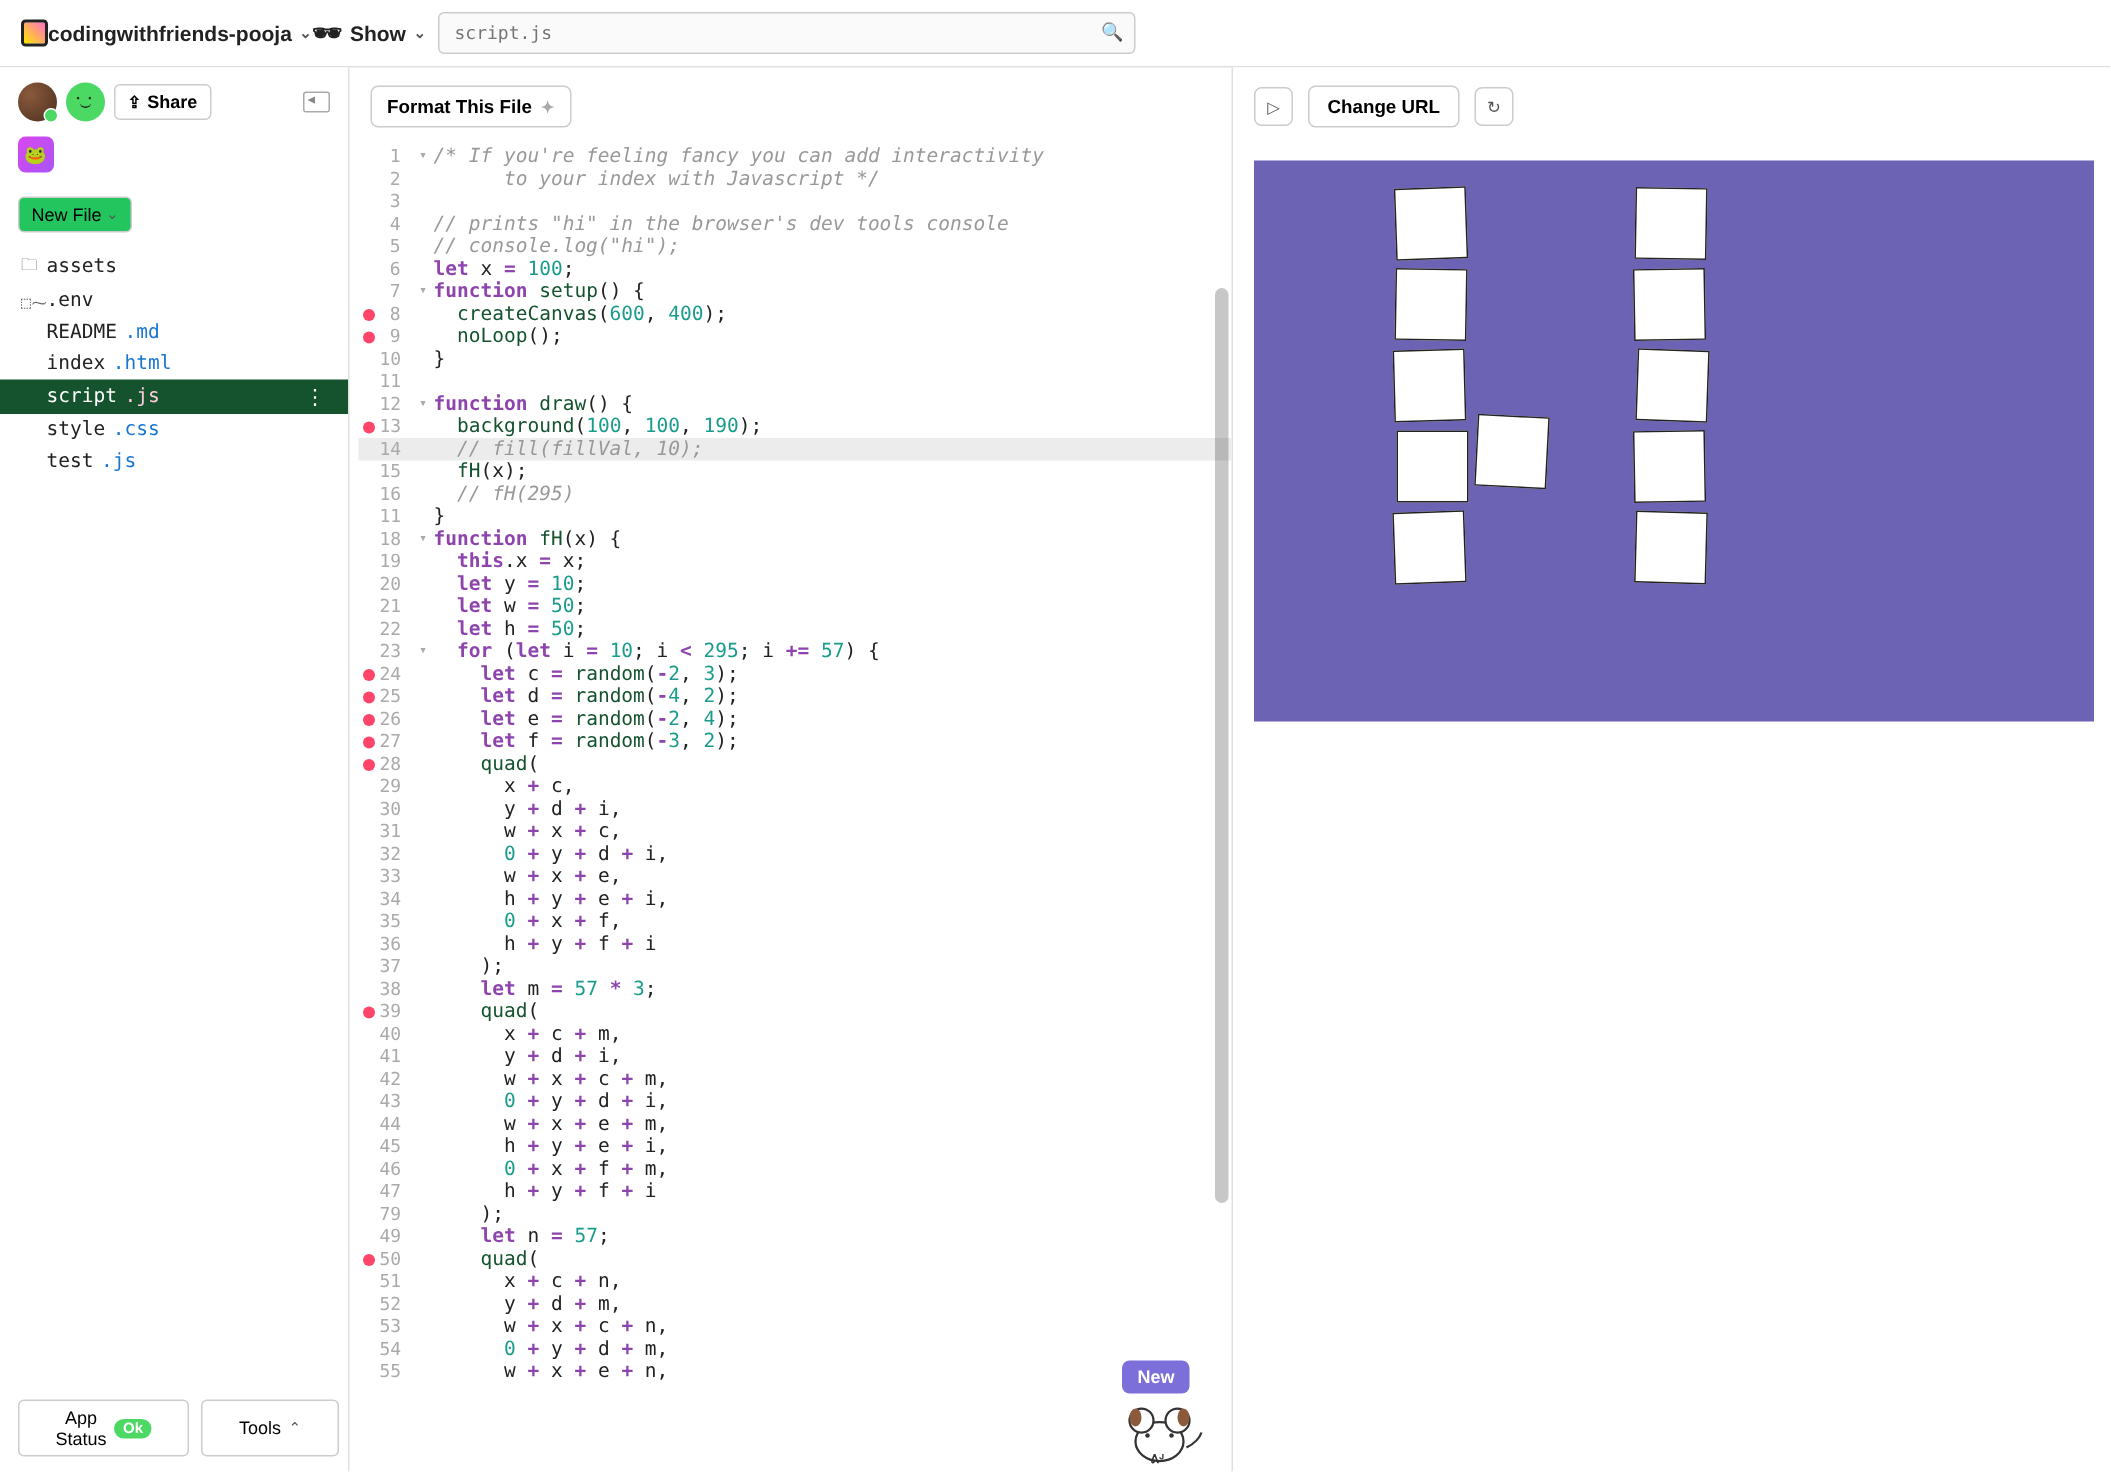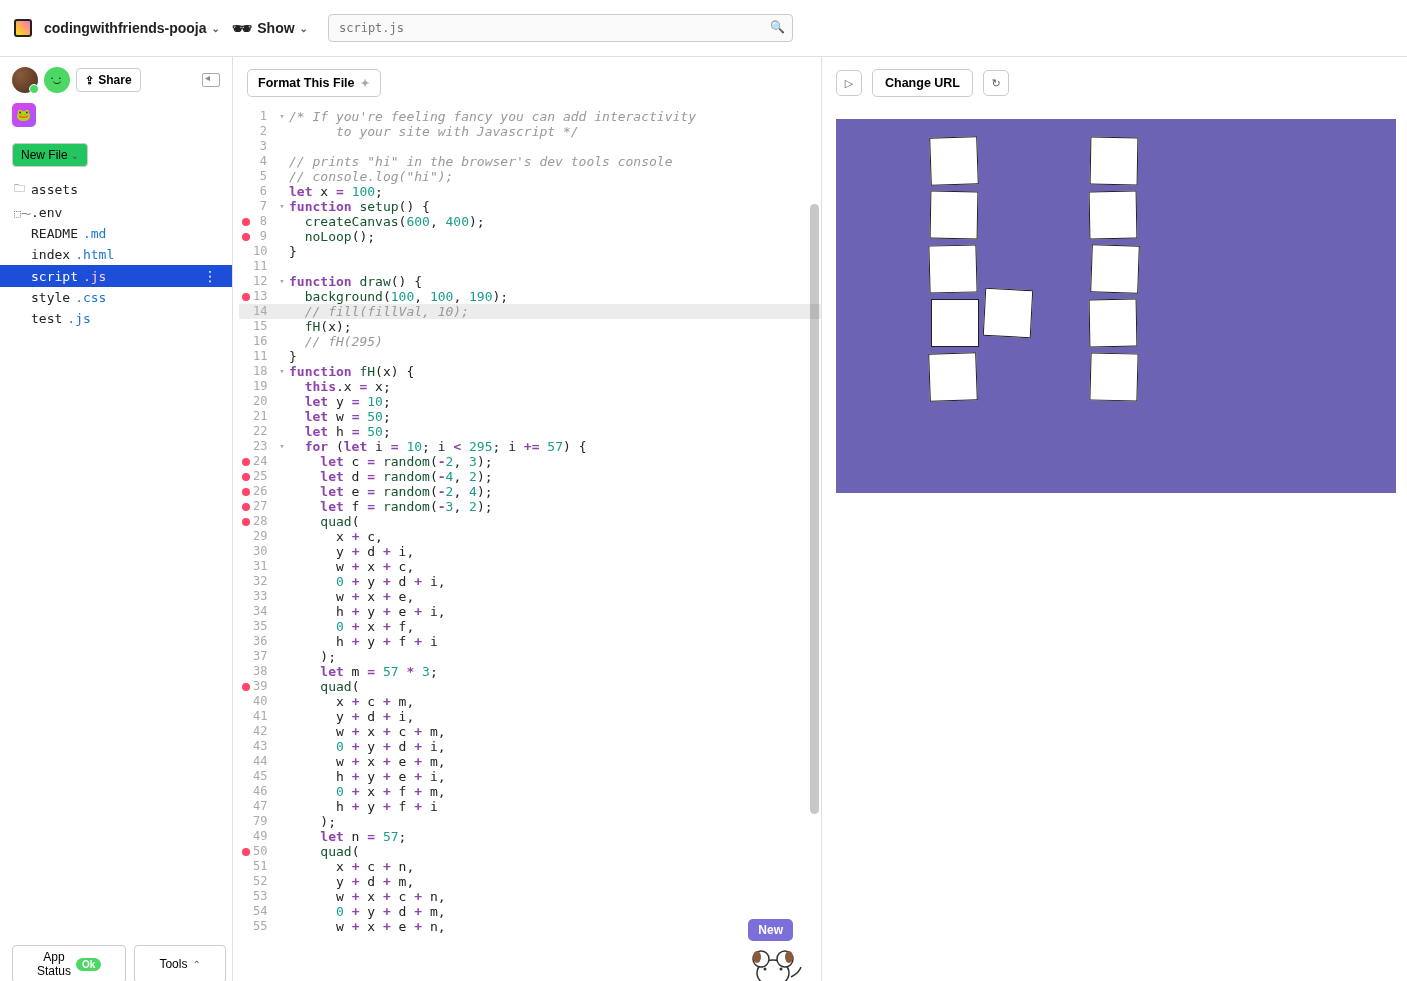--- a/index.html
+++ b/index.html
@@ -1,17 +1,17 @@
 <!DOCTYPE html>
 <html><head>
 <meta charset="utf-8">
 <style>
 * { box-sizing: border-box; margin: 0; padding: 0; }
 body { font-family: -apple-system, BlinkMacSystemFont, "Segoe UI", Helvetica, Arial, sans-serif; font-size: 13px; color: #222; background: #fff; overflow: hidden; }
-.topbar { height: 57px; border-bottom: 1px solid #e0e0e0; display: flex; align-items: center; padding: 0 14px; gap: 12px; }
+.topbar { height: 45px; border-bottom: 1px solid #e0e0e0; display: flex; align-items: center; padding: 0 14px; }
 .glitch-logo { width: 18px; height: 18px; border: 2px solid #222; border-radius: 3px; background: linear-gradient(45deg,#ffe600,#ff6ec7); display:inline-block; }
 .proj-name { font-weight: 700; font-size: 14px; display:flex; align-items:center; gap:5px; cursor:pointer;}
 .show-btn { display:flex; align-items:center; gap:5px; font-weight:600; cursor:pointer; font-size:14px;}
 .sunglasses { font-size:16px; }
 .chev { font-size: 10px; color:#555; }
 .search-wrap { flex:1; max-width: 465px; position:relative; margin-left:8px;}
 .search-input { width: 100%; height: 28px; border: 1px solid #ccc; border-radius: 4px; padding: 0 28px 0 10px; background: #fafafa; font-family: Menlo, Consolas, monospace; font-size: 12px; color:#888;}
 .search-icon { position:absolute; right:8px; top:6px; color:#888; font-size:12px;}
 .main { display:flex; height: calc(100vh - 45px); }
 .sidebar { width: 233px; border-right: 1px solid #e0e0e0; display:flex; flex-direction:column; position:relative; background:#fff;}
@@ -25,21 +25,21 @@
 .share-btn { border:1px solid #ccc; background:#fff; border-radius:4px; padding:4px 8px; font-size:12px; display:flex; align-items:center; gap:4px; cursor:pointer; font-weight:600;}
 .mini-icon { font-size:11px;}
 .back-icon { margin-left:auto; width:18px; height:14px; border:1px solid #aaa; border-radius:2px; position:relative; cursor:pointer;}
 .back-icon::before { content:'◂'; position:absolute; left:2px; top:-2px; font-size:10px; color:#888;}
 .proj-icon-wrap { padding: 0 12px 10px;}
 .proj-icon { width:24px; height:24px; border-radius:5px; background:linear-gradient(135deg,#d946ef,#a855f7); display:flex; align-items:center; justify-content:center; font-size:12px;}
 .newfile-row { padding: 6px 12px;}
 .newfile-btn { border:1px solid #ccc; background:#22c55e; border-radius:4px; padding:4px 8px; font-size:12px; cursor:pointer; display:flex; align-items:center; gap:3px; font-weight:500;}
 .file-list { flex:1; overflow:auto; padding-top:4px;}
 .file-item { padding: 3px 14px; font-family: Menlo, Consolas, monospace; font-size: 13px; cursor:pointer; display:flex; align-items:center; gap:5px; color:#222;}
-.file-item.active { background:#1d4ed8; color:#fff;}
+.file-item.active { background:#14532d; color:#fff;}
 .file-item .ext { color:#1976d2;}
 .file-item.active .ext { color:#ffccdd;}
 .file-icon-sm { width:12px; display:inline-block; font-size:11px; color:#666;}
 .file-item.active .file-icon-sm { color:#fff;}
 .file-menu { margin-left:auto; color:#fff; font-size:14px; letter-spacing:1px;}
 .sb-bottom { border-top: 0px solid #e0e0e0; padding:10px 12px; display:flex; gap:8px;}
 .pill-btn { border:1px solid #ccc; background:#fff; border-radius:4px; padding:4px 24px; font-size:12px; cursor:pointer; display:flex; align-items:center; gap:5px; font-weight:500;}
 .badge-ok { background:#4bd964; color:#fff; padding:1px 6px; border-radius:8px; font-size:10px; font-weight:700;}
 .editor-pane { flex:1; min-width:0; display:flex; flex-direction:column; border-right:1px solid #e0e0e0; position:relative;}
 .ed-toolbar { padding:12px 14px; }
@@ -173,21 +173,21 @@
     <div class="line">
           <span class="gut-dot"></span>
           <span class="lnum">1</span>
           <span class="fold">▾</span>
           <span class="code"><span class="cm-comment">/* If you're feeling fancy you can add interactivity</span></span>
         </div>
         <div class="line">
           <span class="gut-dot"></span>
           <span class="lnum">2</span>
           <span class="fold"></span>
-          <span class="code"><span class="cm-comment">      to your site with Javascript */</span></span>
+          <span class="code"><span class="cm-comment">      to your index with Javascript */</span></span>
         </div>
         <div class="line">
           <span class="gut-dot"></span>
           <span class="lnum">3</span>
           <span class="fold"></span>
           <span class="code"></span>
         </div>
         <div class="line">
           <span class="gut-dot"></span>
           <span class="lnum">4</span>

